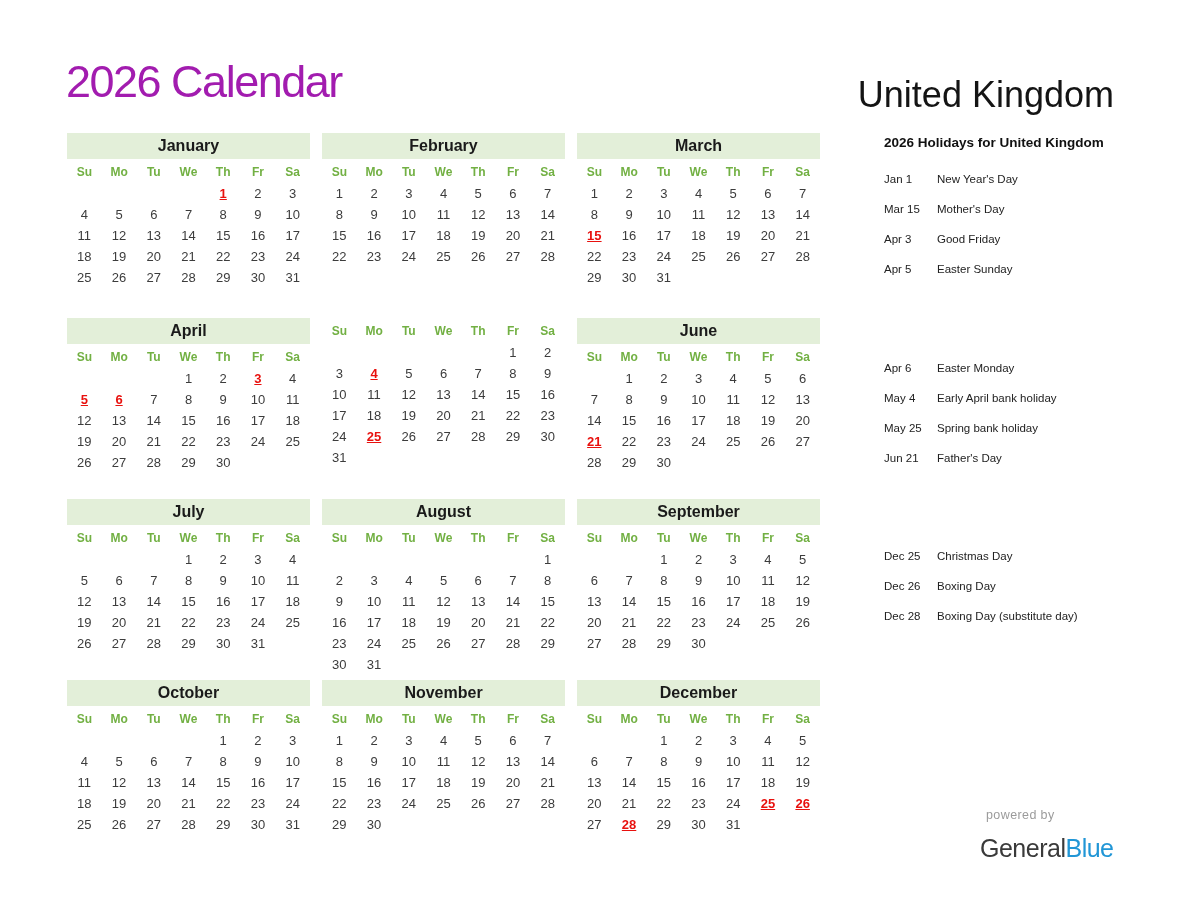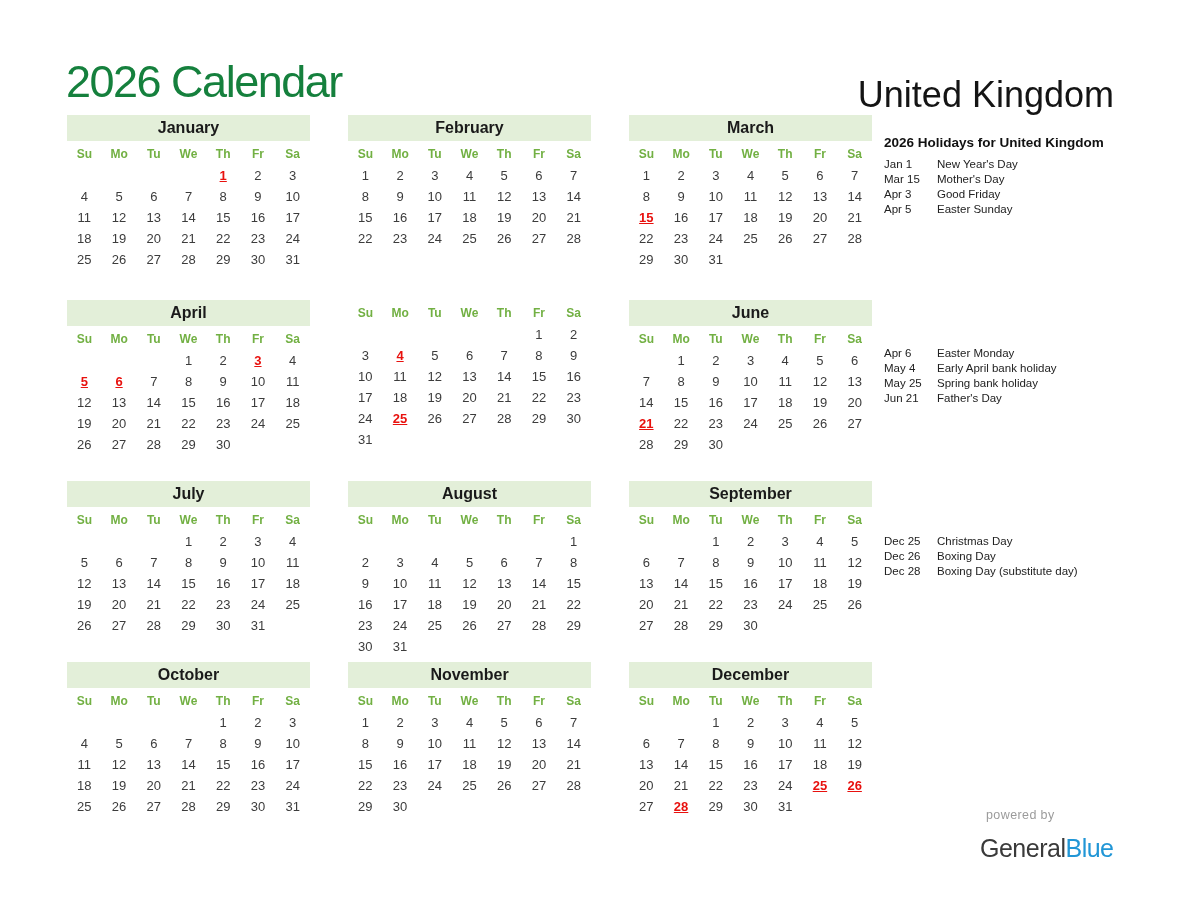--- a/index.html
+++ b/index.html
@@ -1,40 +1,40 @@
 <!DOCTYPE html>
 <html style="--header-bg: #e3efd9; --green: #72b043; --red: #e8110e; --datecol: #3c3c3c; --blue: #2196d6;"><head>
 <meta charset="utf-8">
 <style>
   * { margin:0; padding:0; box-sizing:border-box; }
   html,body { width:1188px; height:918px; background:#fff; }
   body { font-family:"Liberation Sans", sans-serif; overflow:hidden; }
   .page { position:relative; width:1188px; height:918px; background:#ffffff; }
 
-  .title { position:absolute; left:66px; top:56px; font-size:45px; letter-spacing:-1.5px; color:#15803d; }
+  .title { position:absolute; left:66px; top:56px; font-size:45px; letter-spacing:-1.5px; color:#a21caf; }
   .country { position:absolute; right:74px; top:74px; font-size:36px; color:#141414; }
 
-  .months { position:absolute; left:67px; top:115px;
-            display:grid; grid-template-columns:repeat(3,243px); column-gap:38px;
+  .months { position:absolute; left:67px; top:133px;
+            display:grid; grid-template-columns:repeat(3,243px); column-gap:12px;
             grid-template-rows:185px 181px 181px auto; align-items:start; }
   .month { width:243px; }
   .month-name { height:26px; line-height:26px; background:var(--header-bg,#e3efd9);
                 font-weight:bold; font-size:16px; text-align:center; color:#1a1a1a; }
   .mgrid { display:grid; grid-template-columns:repeat(7,1fr); }
   .wd { height:24px; line-height:27px; text-align:center; font-weight:bold; font-size:12px;
         color:var(--green,#72b043); }
   .day { height:21px; line-height:21px; text-align:center; font-size:13px;
          color:var(--datecol,#3c3c3c); }
   .day.hol { color:var(--red,#e8110e); font-weight:bold; text-decoration:underline; }
 
   .holidays { position:absolute; left:884px; top:133px; width:302px; }
   .h-title { position:absolute; top:2px; left:0; font-size:13.5px; font-weight:bold; color:#111; white-space:nowrap; }
   .h-group { position:absolute; left:0; }
   #hgroup-0 { top:24px; } #hgroup-1 { top:213px; } #hgroup-2 { top:401px; }
-  .h-item { line-height:15px; font-size:11.5px; color:#222; white-space:nowrap; }
+  .h-item { line-height:15px; font-size:11.5px; color:#222; white-space:nowrap;margin-top:15px; }
   .h-date { display:inline-block; width:53px; }
 
   .footer { position:absolute; left:980px; top:808px; }
   .powered { font-size:12.5px; color:#9b9b9b; letter-spacing:0.4px; margin-left:6px; }
   .brand { font-size:25px; margin-top:12px; color:#3a3a3a; letter-spacing:-0.5px; }
   .brand .blue { color:var(--blue,#2196d6); }
 </style>
 </head>
 <body>
 

